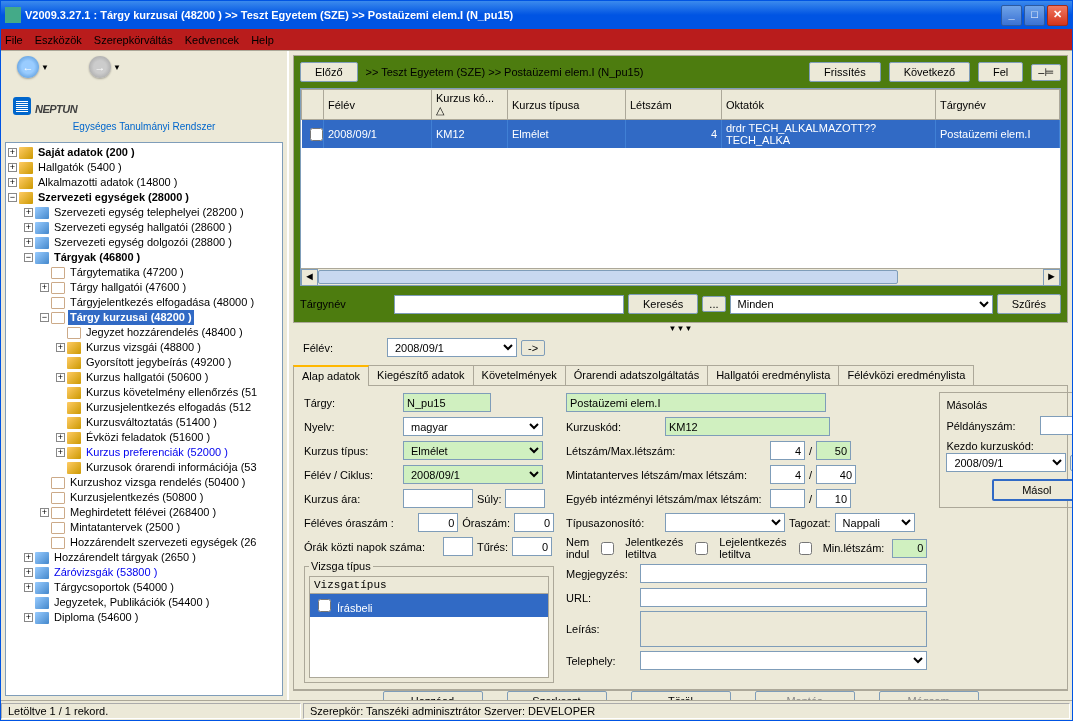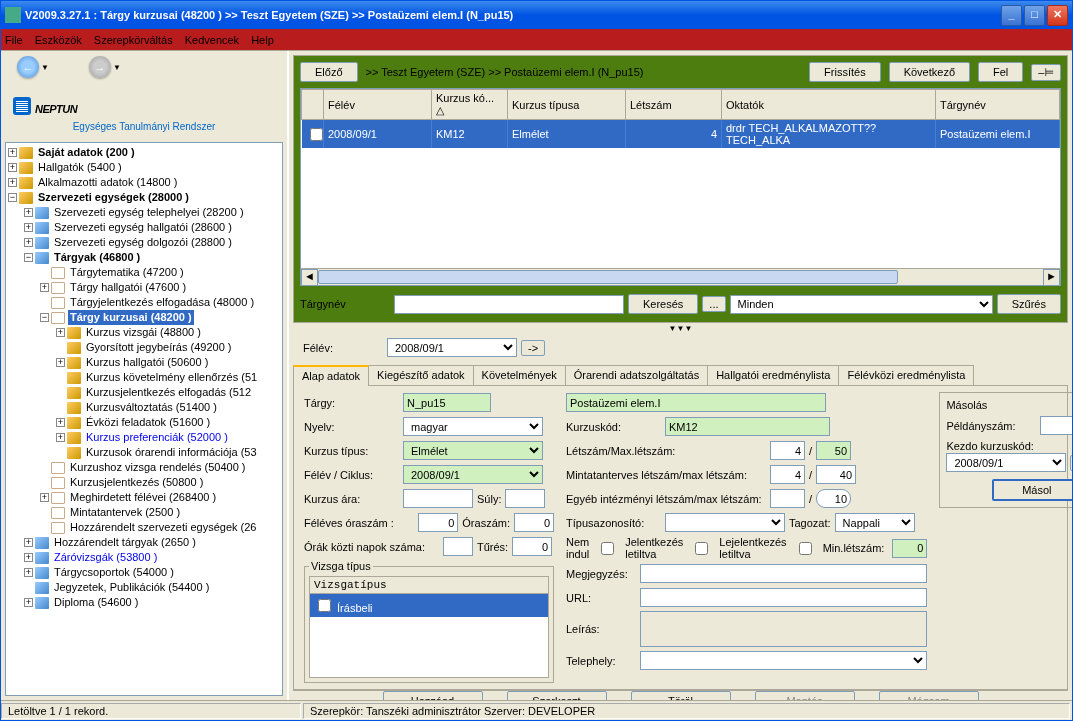--- a/index.html
+++ b/index.html
@@ -12,21 +12,21 @@
 .titlebar .winbtn { width: 21px; height: 21px; background: linear-gradient(#6fa3e8,#3a72d4); border: 1px solid #2c5aa0; color: white; text-align: center; line-height: 17px; border-radius: 2px; cursor: pointer; }
 .titlebar .closebtn { background: linear-gradient(#f07860,#d4341c); border-color: #a02c1c; }
 .menubar { height: 22px; background: #b91c1c; border-bottom: 1px solid #aca899; display: flex; align-items: center; padding: 0 4px; gap: 12px; }
 .menubar span { cursor: pointer; }
 .content { flex: 1; display: flex; overflow: hidden; }
 .left { width: 288px; border-right: 2px inset #fff; display: flex; flex-direction: column; background: #ece9d8; }
 .navbtns { height: 32px; display: flex; align-items: center; gap: 40px; padding-left: 16px; }
 .navcircle { width: 22px; height: 22px; border-radius: 50%; background: radial-gradient(#9cf 40%, #48c 100%); display: inline-flex; align-items: center; justify-content: center; color: white; font-weight: bold; box-shadow: 0 1px 2px rgba(0,0,0,.3); cursor: pointer; }
 .navcircle.dis { background: radial-gradient(#ccc 40%, #999 100%); }
 .logo { padding: 10px 12px 6px; }
-.logo .big { font-size: 22px; font-weight: bold; color: #000000; font-style: italic; letter-spacing: -0.5px; }
+.logo .big { font-size: 22px; font-weight: bold; color: #404040; font-style: italic; letter-spacing: -0.5px; }
 .logo .big .sq { display: inline-block; width: 18px; height: 18px; background: #0066cc; border-radius: 3px; vertical-align: -2px; margin-right: 4px; position: relative; }
 .logo .big .sq::after { content:''; position:absolute; inset:3px; background: repeating-linear-gradient(#0066cc 0 1px, white 1px 2px); }
 .logo .sub { font-size: 10px; color: #0066cc; text-align: center; margin-top: 2px; }
 .tree { flex: 1; background: white; border: 1px solid #7f9db9; margin: 4px; overflow: auto; padding: 2px 0; }
 .tree .node { white-space: nowrap; line-height: 15px; display: flex; align-items: center; }
 .tree .expander { display: inline-block; width: 9px; height: 9px; border: 1px solid #888; text-align: center; line-height: 7px; font-size: 9px; margin-right: 2px; cursor: pointer; flex: none; }
 .tree .spacer { display: inline-block; width: 11px; flex: none; }
 .tree .ticon { display: inline-block; width: 14px; height: 12px; margin-right: 3px; flex: none; }
 .tree .ticon.book { background: linear-gradient(135deg,#fc6,#c90); border-radius: 1px; }
 .tree .ticon.page { background: #fff; border: 1px solid #ca8; border-radius: 1px; }
@@ -168,20 +168,25 @@
             <span class="spacer"></span>
             <span class="ticon page"></span>
             <span class="label">Tárgyjelentkezés elfogadása (48000  )</span>
           </div>
         <div class="node" style="padding-left:34px">
             <span class="expander">−</span>
             <span class="ticon page"></span>
             <span class="label sel">Tárgy kurzusai (48200  )</span>
           </div>
         <div class="node" style="padding-left:50px">
+            <span class="spacer"></span>
+            <span class="ticon page"></span>
+            <span class="label">Jegyzet hozzárendelés (48400  )</span>
+          </div>
+        <div class="node" style="padding-left:50px">
             <span class="expander">+</span>
             <span class="ticon book"></span>
             <span class="label">Kurzus vizsgái (48800  )</span>
           </div>
         <div class="node" style="padding-left:50px">
             <span class="spacer"></span>
             <span class="ticon book"></span>
             <span class="label">Gyorsított jegybeírás (49200  )</span>
           </div>
         <div class="node" style="padding-left:50px">
@@ -398,21 +403,21 @@
               <input type="text" class="green" style="width: 165px;" value="KM12">
               </div>
             <div class="frow"><span class="lbl" style="width:200px">Létszám/Max.létszám:</span>
               <input type="text" style="width: 35px; text-align: right;" value="4"> /
               <input type="text" class="green" style="width: 35px; text-align: right;" value="50"></div>
             <div class="frow"><span class="lbl" style="width:200px">Mintatanterves létszám/max létszám:</span>
               <input type="text" style="width: 35px; text-align: right;" value="4"> /
               <input type="text" style="width: 40px; text-align: right;" value="40"></div>
             <div class="frow"><span class="lbl" style="width:200px">Egyéb intézményi létszám/max létszám:</span>
               <input type="text" style="width: 35px;"> /
-              <input type="text" style="width: 35px; text-align: right; border-radius: 9px;" value="10"></div>
+              <input type="text" style="width: 35px; text-align: right;" value="10"></div>
             <div class="frow">
                 <span class="lbl">Típusazonosító:</span>
               <select style="width:120px"><option></option></select>
               <span>Tagozat:</span>
               <select class="ro" style="width:80px"><option>Nappali</option></select>
               </div>
             <div class="frow" style="gap:8px">
               <span>Nem indul</span>
                 <input type="checkbox" class="chk" style="">
               <span>Jelentkezés letiltva</span>

